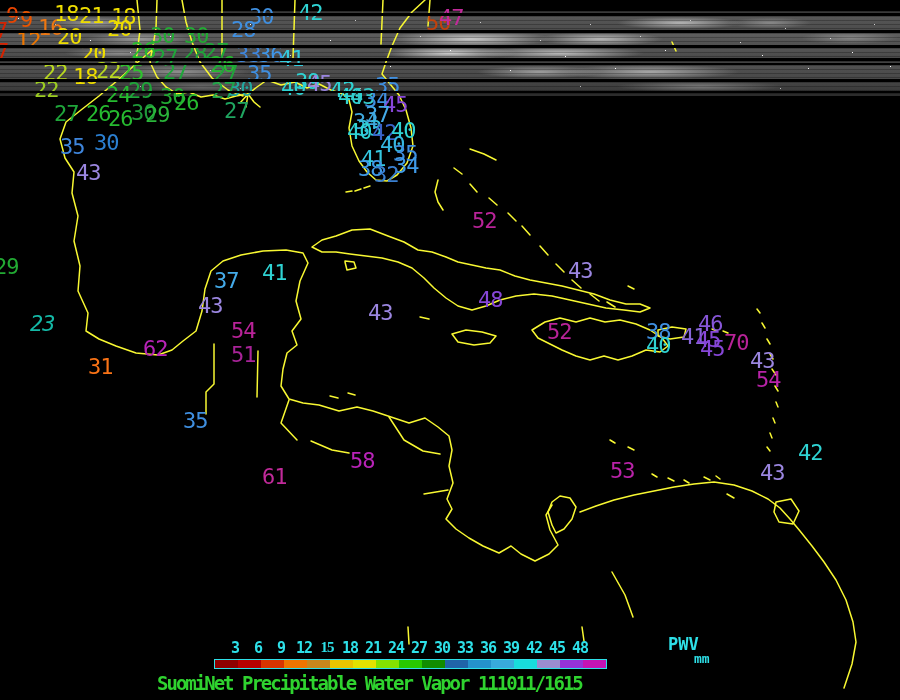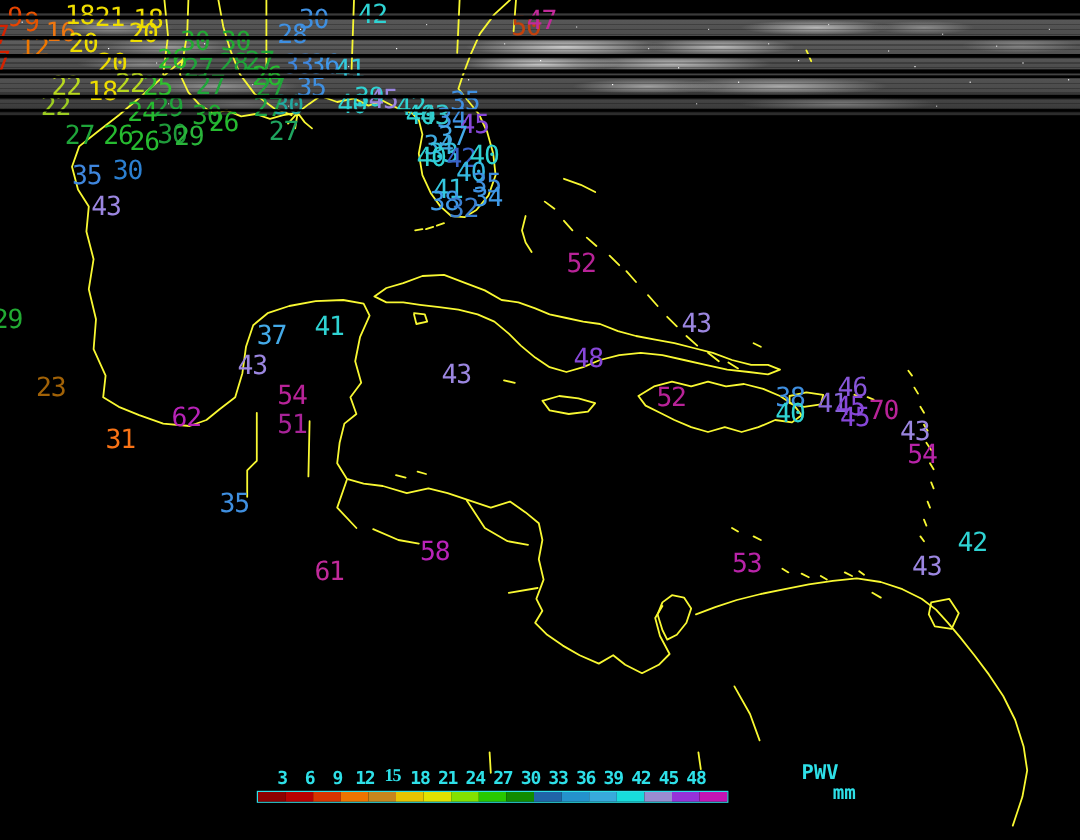--- a/index.html
+++ b/index.html
@@ -50,21 +50,21 @@
   .sc4{top:58px;height:3px;}.sc5{top:63px;height:2px;}.sc6{top:79px;height:3px;}.sc7{top:91px;height:2px;}
   svg.coast{position:absolute;top:0;left:0;z-index:2;}
   svg.coast path{fill:none;stroke:var(--coast,#f8f832);stroke-width:1.5;stroke-linejoin:round;stroke-linecap:round;}
   #stations-layer{position:absolute;top:0;left:0;width:900px;height:700px;z-index:3;}
   .station{position:absolute;font-size:22px;line-height:1;letter-spacing:-1px;white-space:pre;}
   
   .legend-tick{position:absolute;top:639px;transform:translateX(-50%);font-weight:bold;
      font-size:15px;letter-spacing:-1px;color:var(--cyan,#2ee0e8);z-index:5;}
   .pwv-label{position:absolute;left:668px;top:634px;font-weight:bold;font-size:17px;
      color:var(--cyan,#2ee0e8);z-index:5;}
-  .mm-label{position:absolute;left:694px;top:651px;font-weight:bold;font-size:16px;
+  .mm-label{position:absolute;left:694px;top:651px;font-weight:bold;font-size:13px;
      color:var(--cyan,#2ee0e8);z-index:5;}
   .colorbar{position:absolute;left:214px;top:659px;width:391px;height:8px;display:flex;
      border:1px solid var(--cyan,#2ee0e8);z-index:5;}
   .colorbar div{flex:1;}
   .map-title{position:absolute;left:157px;top:672px;font-weight:bold;font-size:19px;
      letter-spacing:-2px;color:#2fd32f;z-index:5;white-space:pre;}
 </style>
 </head>
 <body>
 
@@ -189,21 +189,21 @@
       <span class="station" style="left: 380px; top: 134px; color: rgb(53, 184, 224);">40</span>
       <span class="station" style="left: 393px; top: 143px; color: rgb(63, 143, 224);">35</span>
       <span class="station" style="left: 361px; top: 148px; color: rgb(53, 200, 224);">41</span>
       <span class="station" style="left: 358px; top: 158px; color: rgb(63, 154, 232);">38</span>
       <span class="station" style="left: 394px; top: 155px; color: rgb(63, 154, 232);">34</span>
       <span class="station" style="left: 374px; top: 164px; color: rgb(58, 127, 208);">32</span>
       <span class="station" style="left: 60px; top: 136px; color: rgb(63, 134, 221);">35</span>
       <span class="station" style="left: 94px; top: 132px; color: rgb(43, 127, 208);">30</span>
       <span class="station" style="left: 76px; top: 162px; color: rgb(155, 134, 224);">43</span>
       <span class="station" style="left: -6px; top: 256px; color: rgb(34, 170, 51);">29</span>
-      <span class="station" style="left: 30px; top: 313px; color: #a16207;">23</span>
+      <span class="station" style="left: 30px; top: 313px; color: #14b8a6; font-style: italic;">23</span>
       <span class="station" style="left: 88px; top: 356px; color: #f97316;">31</span>
       <span class="station" style="left: 143px; top: 338px; color: rgb(184, 35, 184);">62</span>
       <span class="station" style="left: 214px; top: 270px; color: rgb(68, 170, 232);">37</span>
       <span class="station" style="left: 262px; top: 262px; color: rgb(47, 211, 211);">41</span>
       <span class="station" style="left: 198px; top: 295px; color: rgb(155, 134, 224);">43</span>
       <span class="station" style="left: 231px; top: 320px; color: rgb(184, 35, 152);">54</span>
       <span class="station" style="left: 231px; top: 344px; color: rgb(168, 35, 152);">51</span>
       <span class="station" style="left: 183px; top: 410px; color: rgb(63, 143, 224);">35</span>
       <span class="station" style="left: 262px; top: 466px; color: rgb(193, 42, 154);">61</span>
       <span class="station" style="left: 350px; top: 450px; color: rgb(184, 35, 184);">58</span>
@@ -266,14 +266,15 @@
       <div style="background: rgb(40, 200, 0);"></div>
       <div style="background: rgb(17, 140, 0);"></div>
       <div style="background: rgb(32, 100, 168);"></div>
       <div style="background: rgb(36, 146, 204);"></div>
       <div style="background: rgb(56, 170, 220);"></div>
       <div style="background: rgb(24, 220, 220);"></div>
       <div style="background: rgb(154, 140, 208);"></div>
       <div style="background: rgb(150, 50, 216);"></div>
       <div style="background: rgb(196, 20, 180);"></div>
     </div>
+  <div class="map-title" style="color: rgb(47, 211, 47);">SuomiNet Precipitable Water Vapor 111011/1615</div>
 
 </div>
 
 </body></html>

